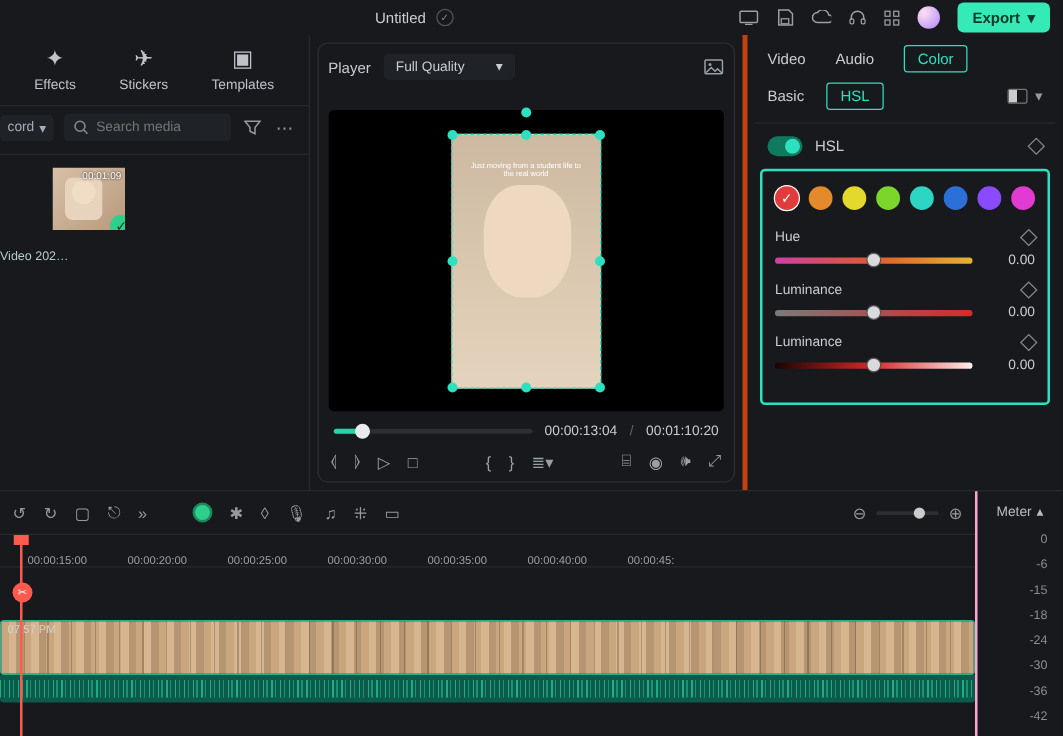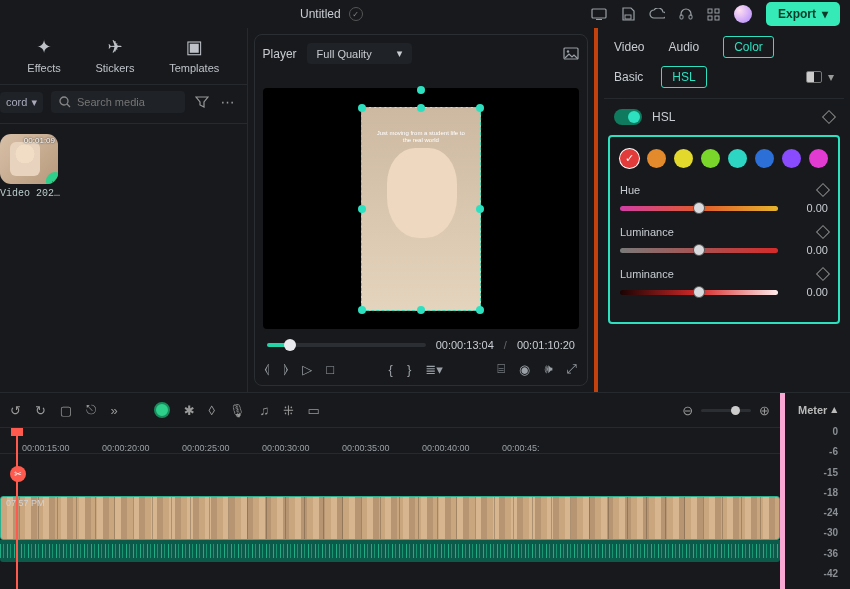--- a/index.html
+++ b/index.html
@@ -16,26 +16,26 @@
 .col-left { width: 265px; display: flex; flex-direction: column; border-right: 1px solid #26292d; }
 .tool-tabs { display: flex; justify-content: space-around; padding: 8px 10px 10px; }
 .tool-tab { display: flex; flex-direction: column; align-items: center; gap: 4px; color: #bfc3c9; cursor: pointer; font-size: 11px; }
 .tool-tab .ic { font-size: 18px; }
 .search-row { display: flex; align-items: center; gap: 8px; padding: 6px 10px 10px 0; border-top: 1px solid #26292d; border-bottom: 1px solid #26292d; }
 .rec-select { display: flex; align-items: center; gap: 4px; font-size: 11px; color: #aab; padding: 4px 6px; background: #1f2226; border-radius: 4px; }
 .search-input-wrap { flex: 1; display: flex; align-items: center; gap: 6px; background: #1f2226; border-radius: 4px; padding: 5px 8px; color: #888; }
 .search-input-wrap input { background: transparent; border: none; outline: none; color: #ddd; width: 100%; font-size: 11px; }
 .filter-ic, .more-ic { color: #999; cursor: pointer; font-size: 14px; padding: 0 2px; }
 .media-area { flex: 1; padding: 10px 0 0 0; }
-.clip-thumb { width: 58px; border-radius: 11px; overflow: hidden; position: relative; }
+.clip-thumb { width: 58px; border-radius: 0; overflow: hidden; position: relative; margin-left: 42px; }
 .clip-img { height: 50px; background: linear-gradient(135deg, #d7c0a8, #b89a7c); position: relative; }
 .clip-img::after { content:""; position:absolute; left: 10px; top: 8px; width: 30px; height: 34px; background: radial-gradient(circle at 50% 35%, #f1dcc5 35%, transparent 36%), linear-gradient(#e8d4be,#e8d4be); border-radius: 6px; }
 .clip-dur { position: absolute; top: 2px; right: 3px; font-size: 8px; color: #fff; text-shadow: 0 0 2px #000; }
 .clip-check { position: absolute; bottom: -6px; right: -6px; width: 18px; height: 18px; background: #2dcf8a; border-radius: 50%; display: flex; align-items: center; justify-content: center; color: #06331f; font-size: 11px; }
-.clip-label { font-size: 10px; color: #bcc; margin-top: 4px; font-family: Liberation Mono, monospace; }
+.clip-label { font-size: 10px; color: #bcc; margin-top: 16px; }
 
 .col-mid { width: 370px; display: flex; flex-direction: column; padding: 6px; }
 .player-panel { border: 1px solid #2b2e33; border-radius: 8px; padding: 8px; flex: 1; display: flex; flex-direction: column; }
 .player-header { display: flex; align-items: center; gap: 10px; padding-bottom: 24px; }
 .quality-select { background: #1f2226; border-radius: 4px; padding: 4px 10px; font-size: 11px; display: flex; align-items: center; gap: 25px; cursor: pointer; }
 .viewport { flex: 1; background: #000; border-radius: 4px; position: relative; display: flex; align-items: center; justify-content: center; }
 .sel-frame { width: 120px; height: 204px; border: 1.5px dashed #2ce0c0; position: relative; background: linear-gradient(180deg,#cdb9a2 0%,#e5d4bd 100%); }
 .sel-frame .handle { position: absolute; width: 8px; height: 8px; background: #2ce0c0; border-radius: 50%; }
 .h-nw{top:-4px;left:-4px}.h-n{top:-4px;left:calc(50% - 4px)}.h-ne{top:-4px;right:-4px}
 .h-w{top:calc(50% - 4px);left:-4px}.h-e{top:calc(50% - 4px);right:-4px}
@@ -94,21 +94,21 @@
 .playhead { position:absolute; left:16px; top:0; bottom:-160px; width:2px; z-index:5;}
 .playhead::before { content:""; position:absolute; top:-2px; left:-5px; width:12px; height:10px; background:#ff5a4d; border-radius:2px 2px 0 0;}
 .playhead::after { content:""; position:absolute; top:0; bottom:0; left:0; width:2px; background:#ff5a4d;}
 .cuttool { position:absolute; left:10px; top:38px; width:16px; height:16px; background:#ff5a4d; border-radius:50%; display:flex; align-items:center; justify-content:center; color:#fff; font-size:9px; z-index:6;}
 .tracks { flex: 1; position: relative; padding-top: 42px; }
 .timestamp-label { position: absolute; top: 44px; left: 6px; font-size: 9px; color: #d0d2d6; z-index:4;}
 .vtrack { height: 44px; margin: 0; background: repeating-linear-gradient(to right, #caa67e 0 6px, #d6b58f 6px 12px, #b89572 12px 18px); border: 1px solid #2dae8d; border-radius: 3px; position: relative; overflow: hidden; }
 .vtrack::after{ content:""; position:absolute; inset:0; background: repeating-linear-gradient(to right, rgba(0,0,0,0) 0 18px, rgba(0,0,0,0.2) 18px 19px);}
 .atrack { height: 22px; margin-top: 0; background: linear-gradient(#0c5a4a,#0c5a4a); border-radius: 0 0 3px 3px; position:relative; overflow:hidden;}
 .atrack::before { content:""; position:absolute; inset: 4px 0; background: repeating-linear-gradient(to right, #2bcf9f 0 1px, transparent 1px 3px, #1fae85 3px 4px, transparent 4px 7px); opacity:.7;}
-.tl-meter { width: 70px; border-left: 5px solid #f9a8d4; display: flex; flex-direction: column; font-weight: bold; }
+.tl-meter { width: 70px; border-left: 2px solid #f9a8d4; display: flex; flex-direction: column; }
 .meter-header { display: flex; align-items: center; justify-content: center; gap: 4px; padding: 10px 0; font-size: 11px; color: #bbb; }
 .meter-scale { flex: 1; display: flex; flex-direction: column; justify-content: space-between; align-items: flex-end; padding: 0 12px 10px 0; font-size: 10px; color: #8a8f95; }
 .sep { color:#666; }
 svg { display: block; }
 </style>
 </head>
 <body>
 
 <div class="titlebar">
   <div class="title-center">

